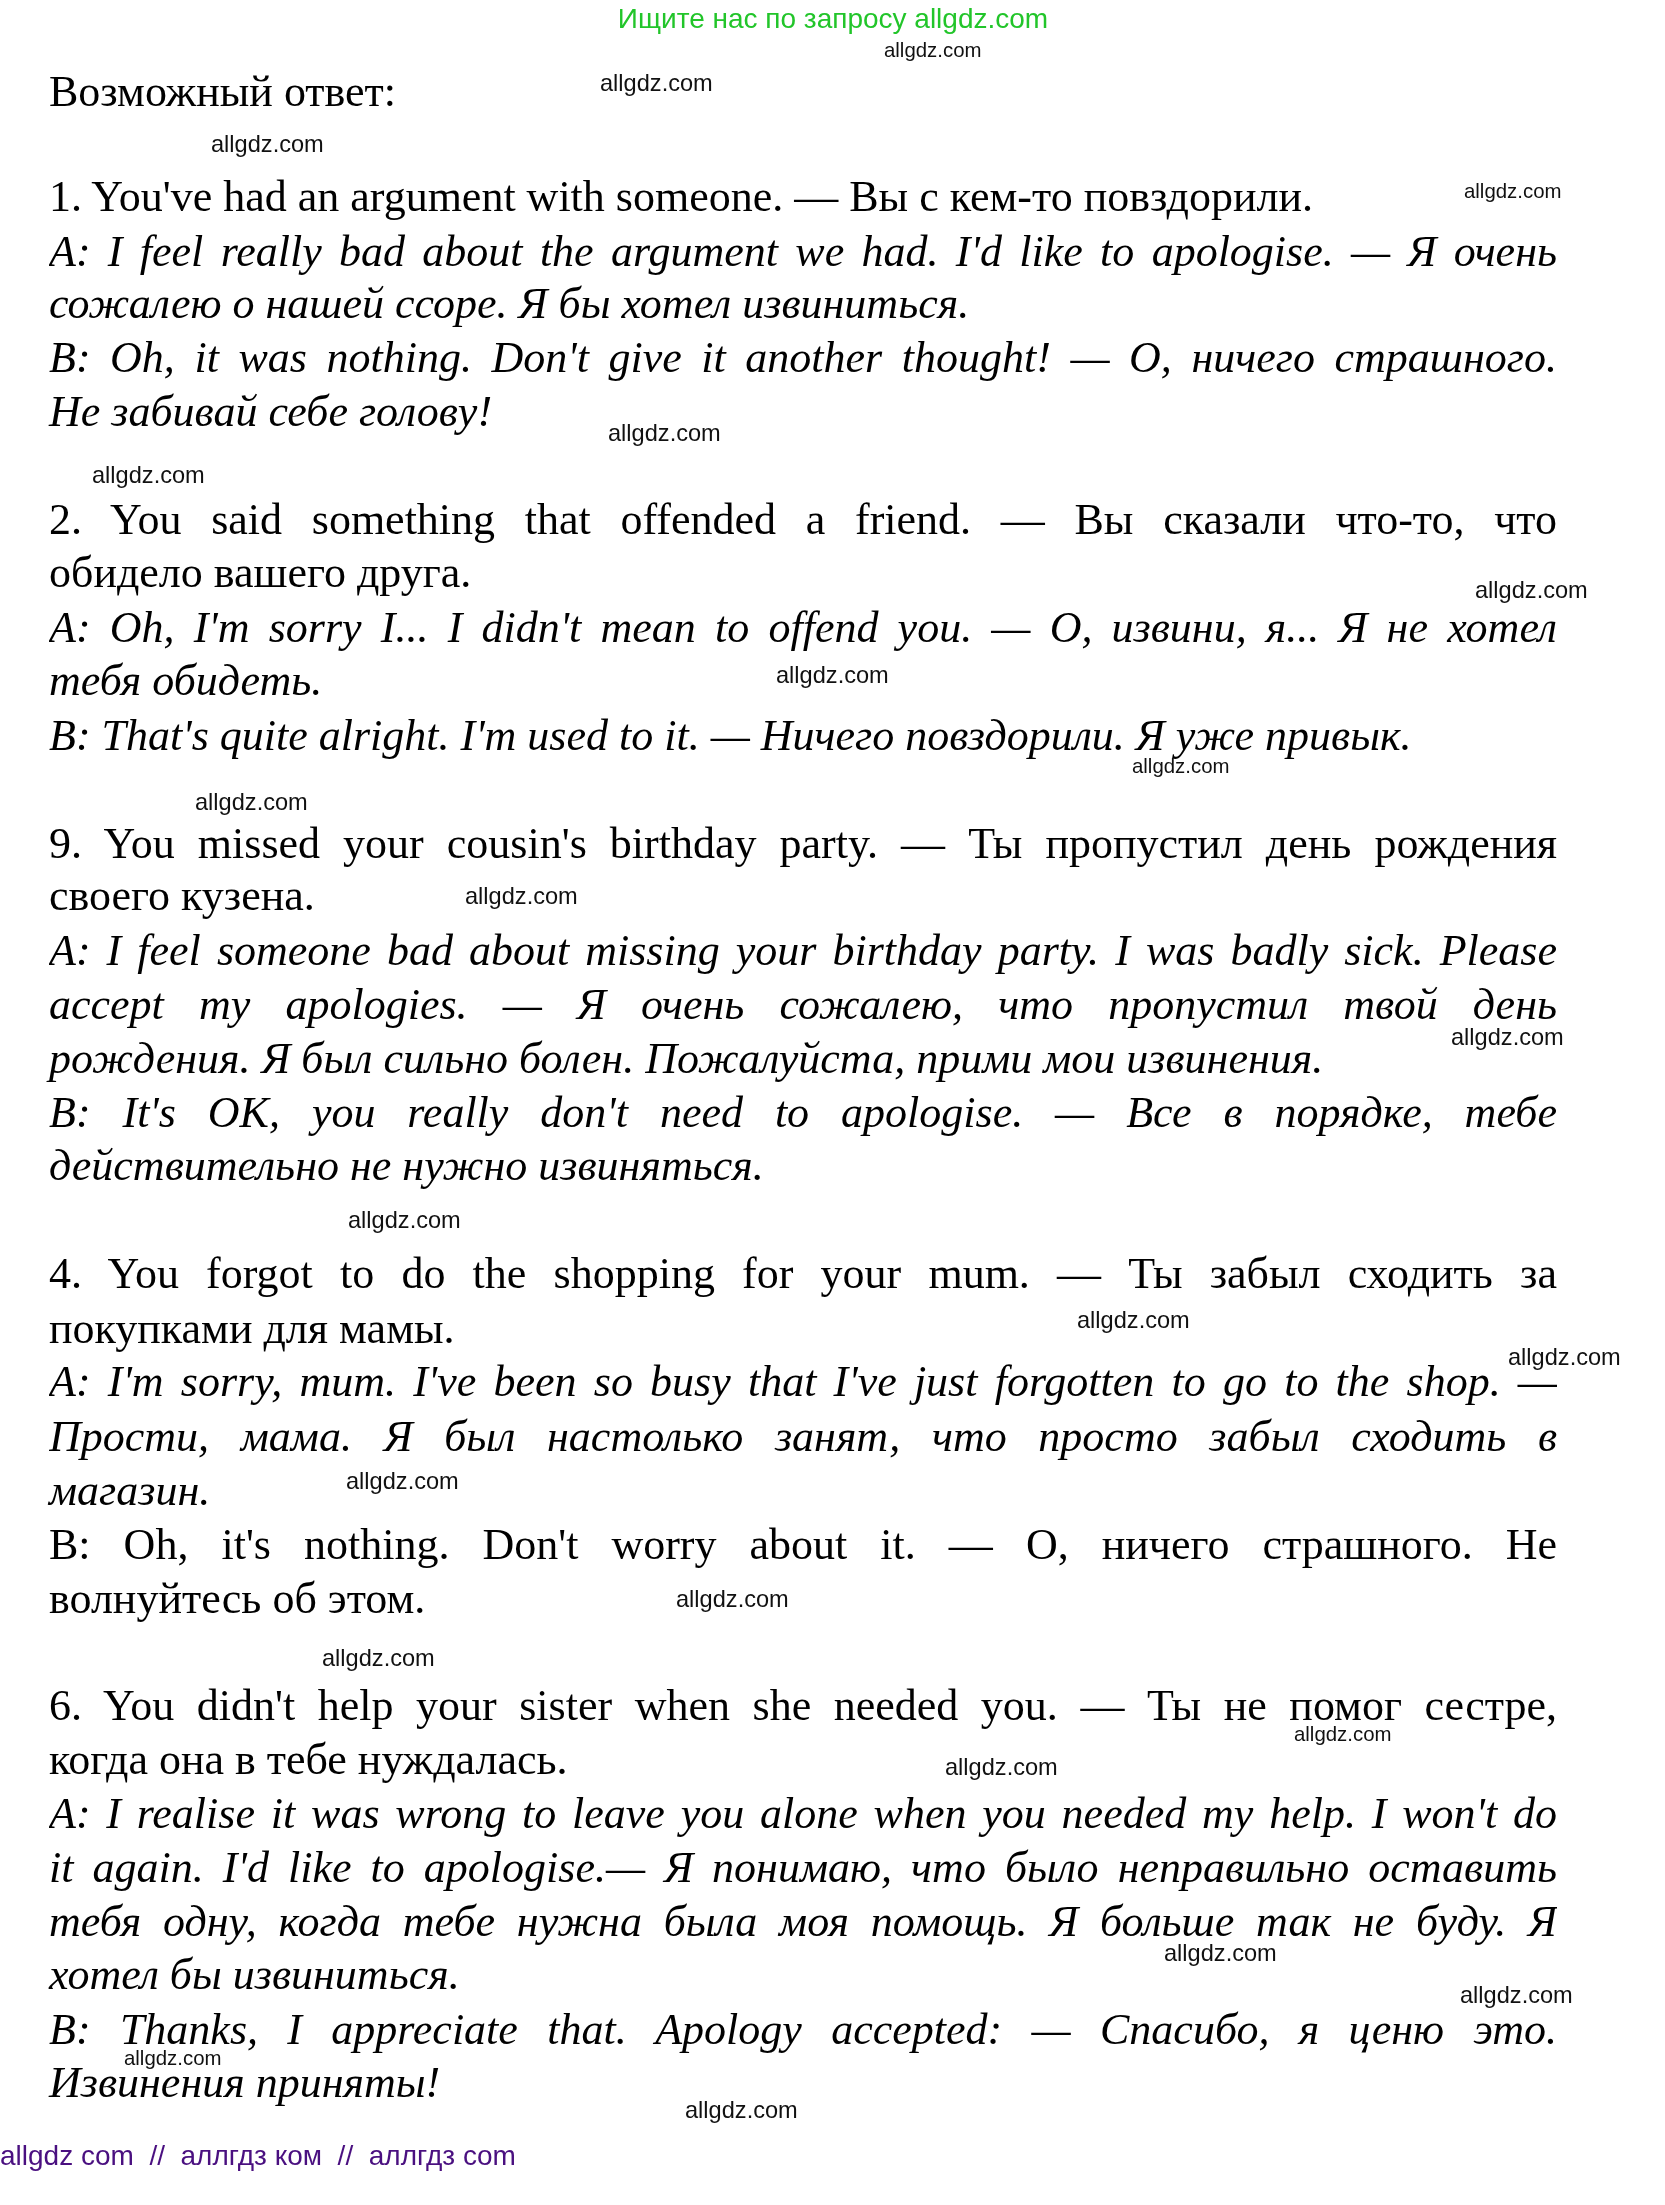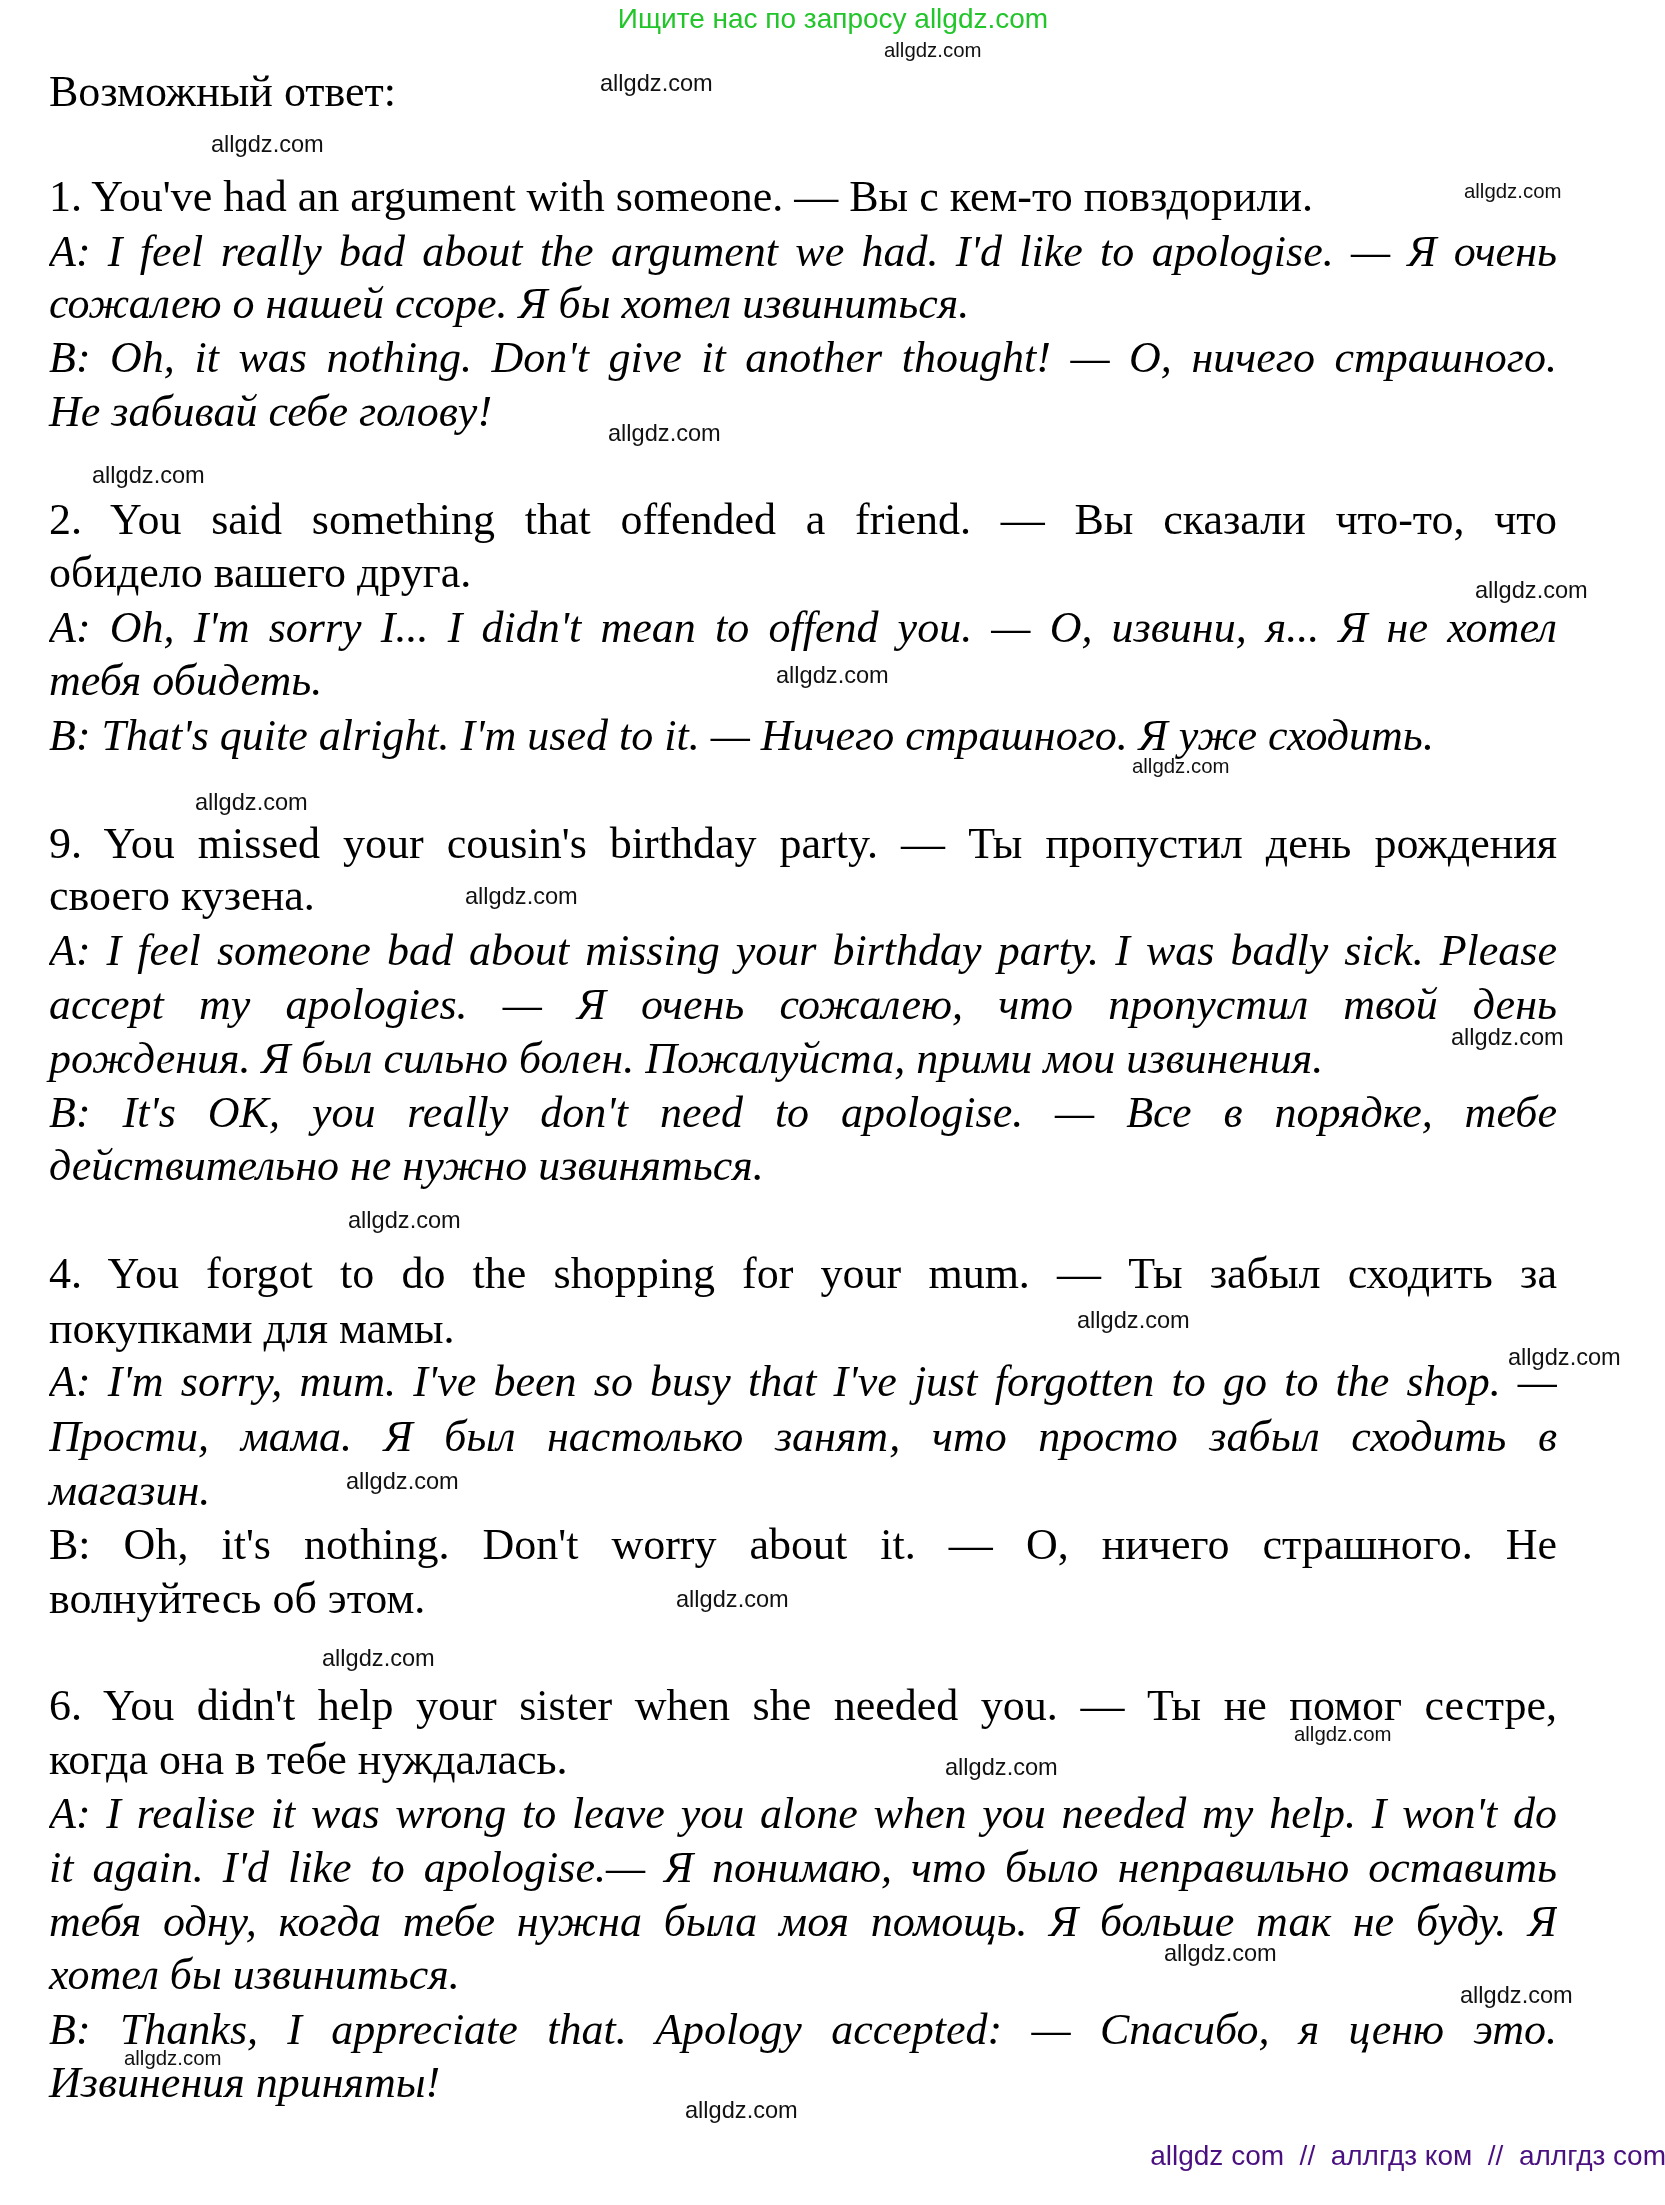--- a/index.html
+++ b/index.html
@@ -5,21 +5,21 @@
   html, body { margin: 0; padding: 0; background: #ffffff; }
   body { width: 1666px; height: 2205px; position: relative; overflow: hidden; }
   .page { position: absolute; left: 0; top: 0; width: 1666px; height: 2205px; background: #ffffff; }
   .search-hint {
     position: absolute; left: 0; width: 1666px; top: 1.6px; height: 33px; line-height: 33px;
     text-align: center; color: #22c52a;
     font-family: "Liberation Sans", sans-serif; font-size: 28px;
   }
   .footer-links {
     position: absolute; left: 0; width: 1666px; top: 2139px; height: 33px; line-height: 33px;
-    text-align: right; color: #4a1080;
+    text-align: left; color: #4a1080;
     font-family: "Liberation Sans", sans-serif; font-size: 28px; white-space: pre;
   }
   .wm {
     position: absolute; height: 28px; line-height: 28px; white-space: nowrap;
     font-family: "Liberation Sans", sans-serif; font-size: 23.6px; color: #111111;
   }
   .wm.small { font-size: 20.4px; }
   .ln {
     position: absolute; left: 49px; width: 1508px; height: 54px; line-height: 54px;
     font-family: "Liberation Serif", serif; font-size: 44px; color: #000000;
@@ -45,21 +45,21 @@
     <div class="ln it" style="top:277px">сожалею о нашей ссоре. Я бы хотел извиниться.</div>
     <div class="ln it j" style="top:331px">B: Oh, it was nothing. Don't give it another thought! — О, ничего страшного.</div>
     <div class="ln it" style="top:385px">Не забивай себе голову!</div>
   </div>
 
   <div>
     <div class="ln j" style="top:493px">2. You said something that offended a friend. — Вы сказали что-то, что</div>
     <div class="ln" style="top:546px">обидело вашего друга.</div>
     <div class="ln it j" style="top:601px">A: Oh, I'm sorry I... I didn't mean to offend you. — О, извини, я... Я не хотел</div>
     <div class="ln it" style="top:654px">тебя обидеть.</div>
-    <div class="ln it" style="top:709px">B: That's quite alright. I'm used to it. — Ничего страшного. Я уже сходить.</div>
+    <div class="ln it" style="top:709px">B: That's quite alright. I'm used to it. — Ничего повздорили. Я уже привык.</div>
   </div>
 
   <div>
     <div class="ln j" style="top:817px">9. You missed your cousin's birthday party. — Ты пропустил день рождения</div>
     <div class="ln" style="top:869px">своего кузена.</div>
     <div class="ln it j" style="top:924px">A: I feel someone bad about missing your birthday party. I was badly sick. Please</div>
     <div class="ln it j" style="top:978px">accept my apologies. — Я очень сожалею, что пропустил твой день</div>
     <div class="ln it" style="top:1032px">рождения. Я был сильно болен. Пожалуйста, прими мои извинения.</div>
     <div class="ln it j" style="top:1086px">B: It's OK, you really don't need to apologise. — Все в порядке, тебе</div>
     <div class="ln it" style="top:1139px">действительно не нужно извиняться.</div>

